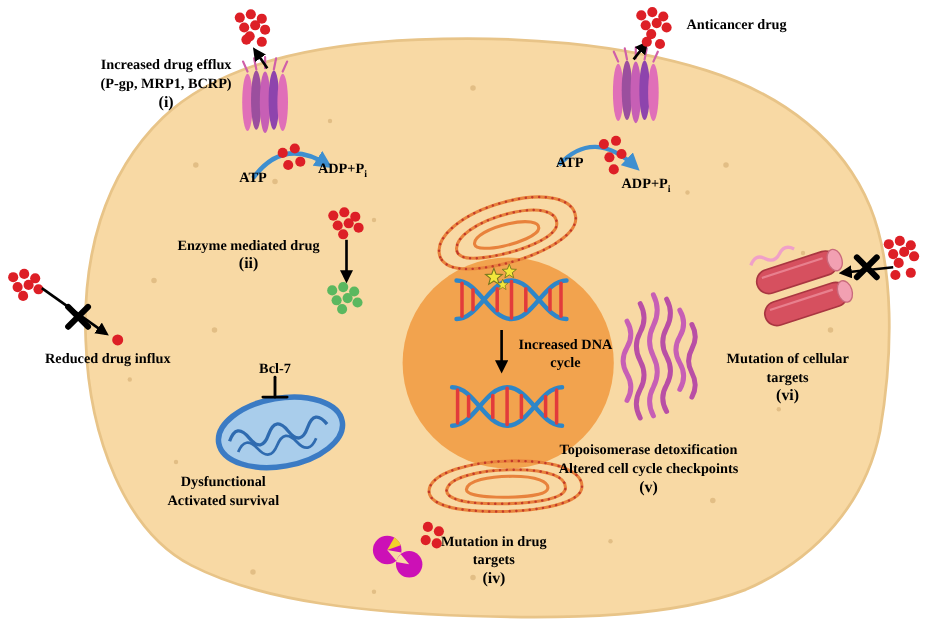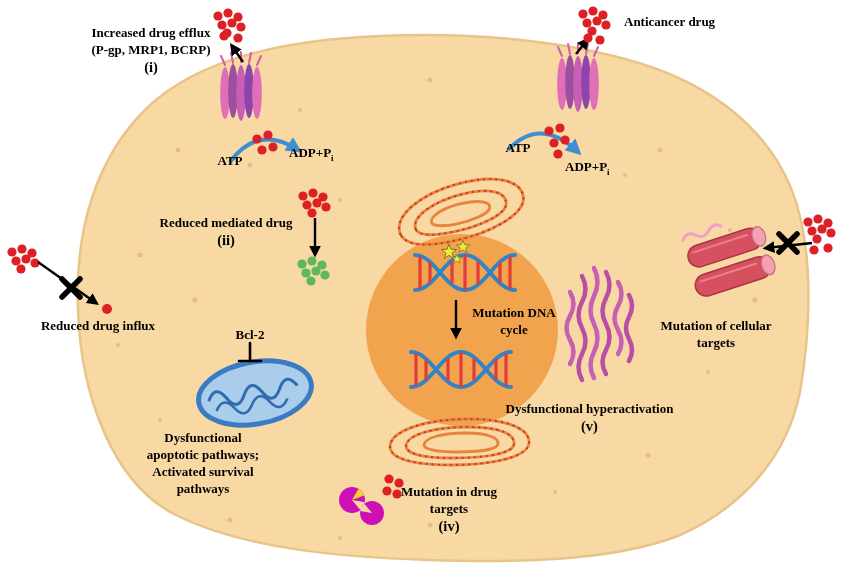--- a/index.html
+++ b/index.html
@@ -212,64 +212,64 @@
   <g stroke="#000" stroke-width="5.5" stroke-linecap="round">
     <path d="M62,279 L80,297"></path>
         <path d="M80,279 L62,297"></path>
   </g>
   <g stroke="#000" stroke-width="5.5" stroke-linecap="round">
     <path d="M779,234 L797,252"></path>
         <path d="M797,234 L779,252"></path>
   </g>
 </svg>
 
-<div class="lbl" style="left:72px;top:24px;width:158px">
+<div class="lbl" style="left:72px;top:50px;width:158px">
   <div>Increased drug efflux</div>
   <div>(P-gp, MRP1, BCRP)</div>
   <div class="numeral">(i)</div>
 </div>
 
 <div class="lbl" style="left:624px;top:13px;width:120px;text-align:left">Anticancer drug</div>
 
 <div class="lbl" style="left:212px;top:152px;width:36px">ATP</div>
 <div class="lbl" style="left:289px;top:144px;width:64px;text-align:left"><span>ADP+P</span><sub>i</sub></div>
 
 <div class="lbl" style="left:500px;top:139px;width:36px">ATP</div>
 <div class="lbl" style="left:565px;top:158px;width:64px;text-align:left"><span>ADP+P</span><sub>i</sub></div>
 
 <div class="lbl" style="left:138px;top:214px;width:176px">
-  <div>Reduced mediated drug</div>
+  <div>Enzyme mediated drug</div>
   <div class="numeral">(ii)</div>
 </div>
 
 <div class="lbl" style="left:34px;top:317px;width:128px">Reduced drug influx</div>
 
-<div class="lbl" style="left:226px;top:326px;width:48px">Bcl-2</div>
+<div class="lbl" style="left:226px;top:326px;width:48px">Bcl-7</div>
 
 <div class="lbl" style="left:134px;top:429px;width:138px">
   <div>Dysfunctional</div>
-  <div>apoptotic pathways;</div>
   <div>Activated survival</div>
-  <div>pathways</div>
 </div>
 
 <div class="lbl" style="left:464px;top:304px;width:100px">
-  <div>Mutation DNA</div>
+  <div>Increased DNA</div>
   <div>cycle</div>
 </div>
 
 <div class="lbl" style="left:393px;top:483px;width:112px">
   <div>Mutation in drug</div>
   <div>targets</div>
   <div class="numeral">(iv)</div>
 </div>
 
 <div class="lbl" style="left:487px;top:400px;width:205px">
-  <div>Dysfunctional hyperactivation</div>
+  <div>Topoisomerase detoxification</div>
+  <div>Altered cell cycle checkpoints</div>
   <div class="numeral">(v)</div>
 </div>
 
 <div class="lbl" style="left:652px;top:317px;width:128px">
   <div>Mutation of cellular</div>
   <div>targets</div>
+  <div class="numeral">(vi)</div>
 </div>
 
 </div>
 
 </body></html>

